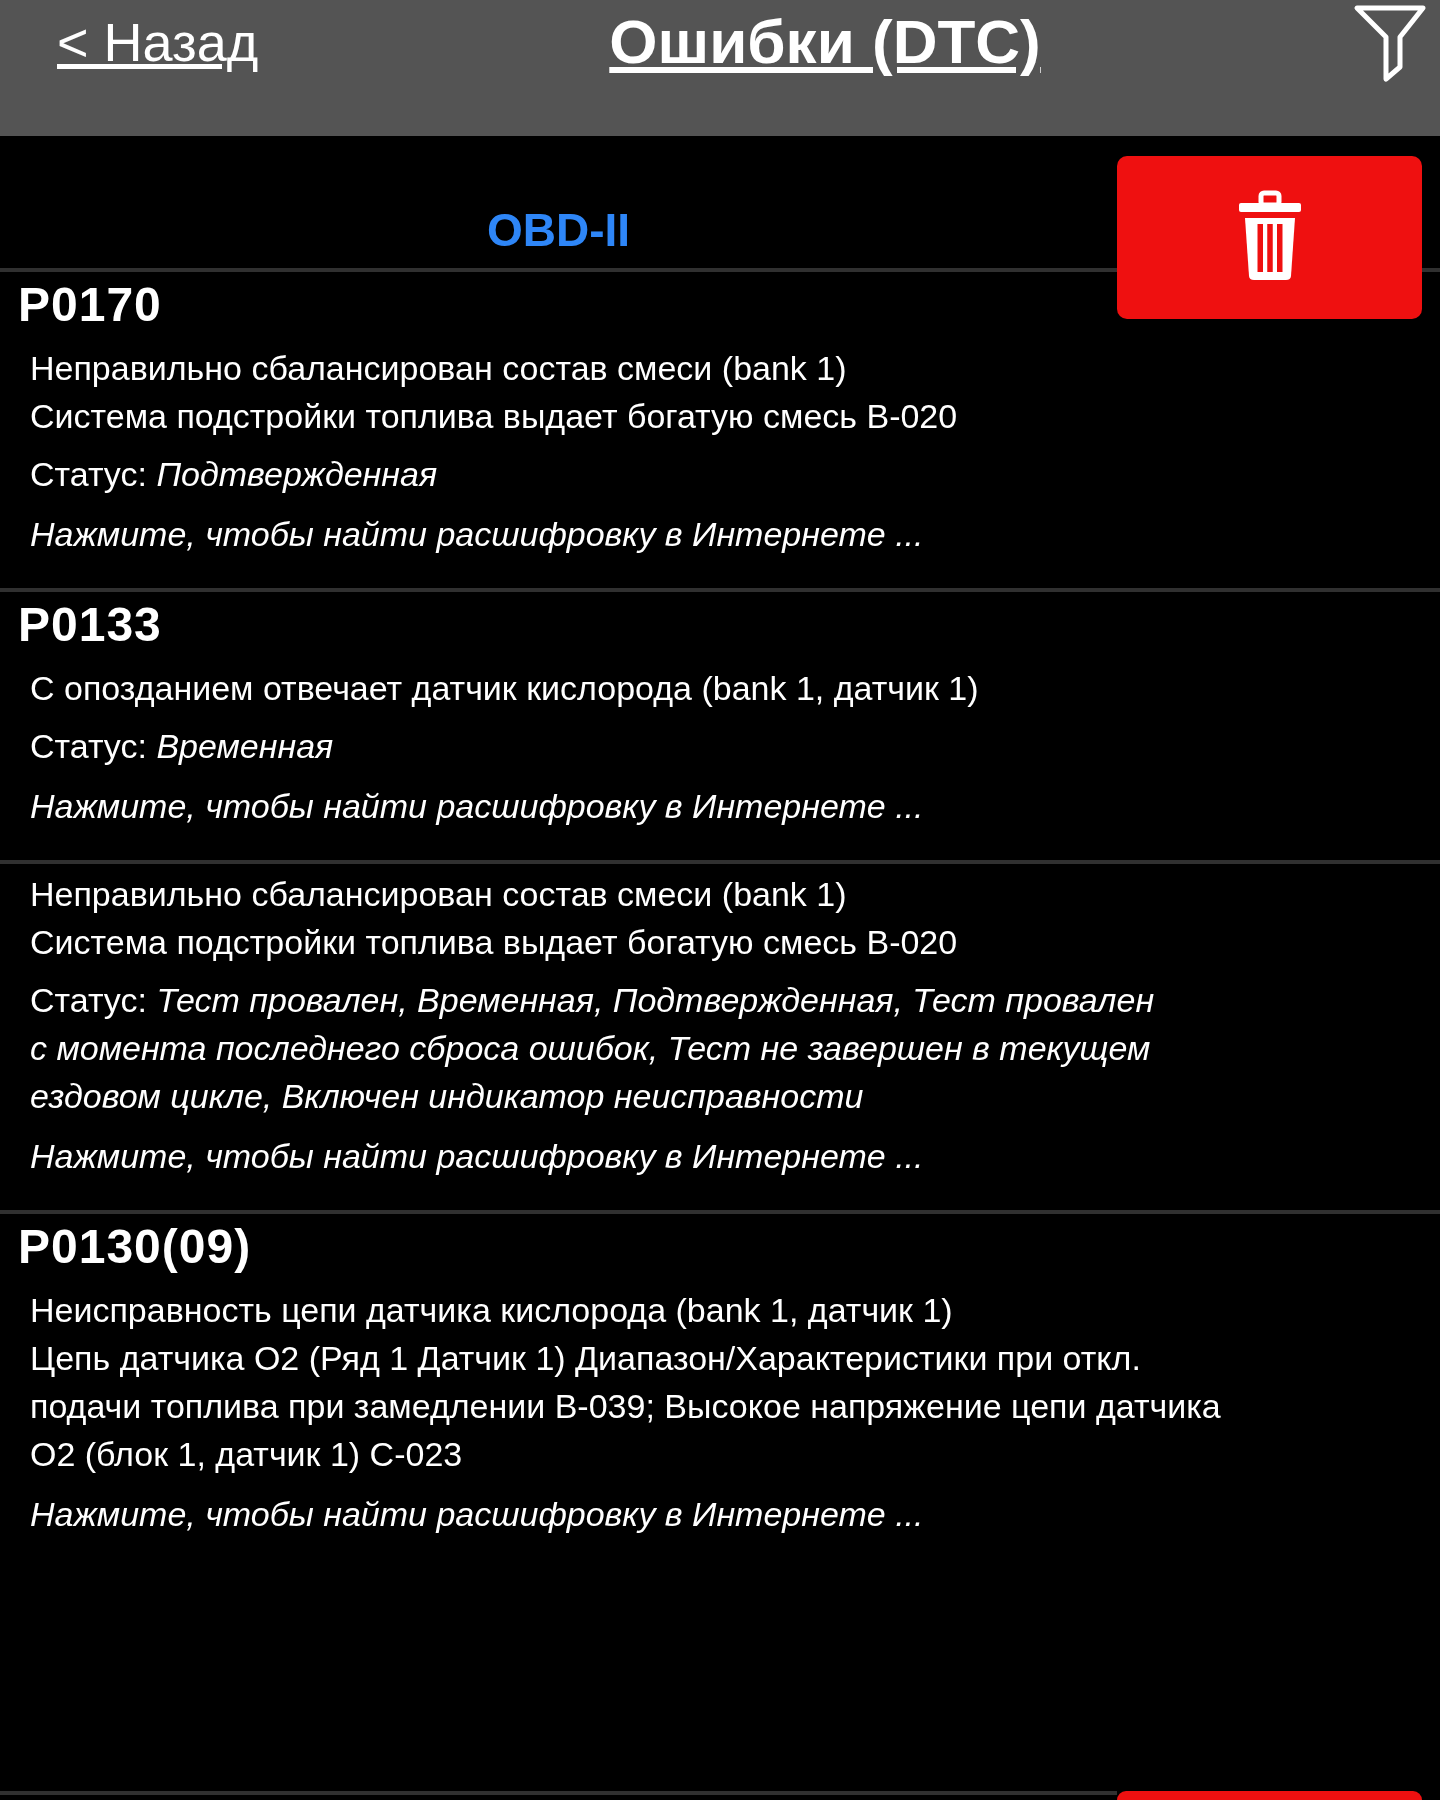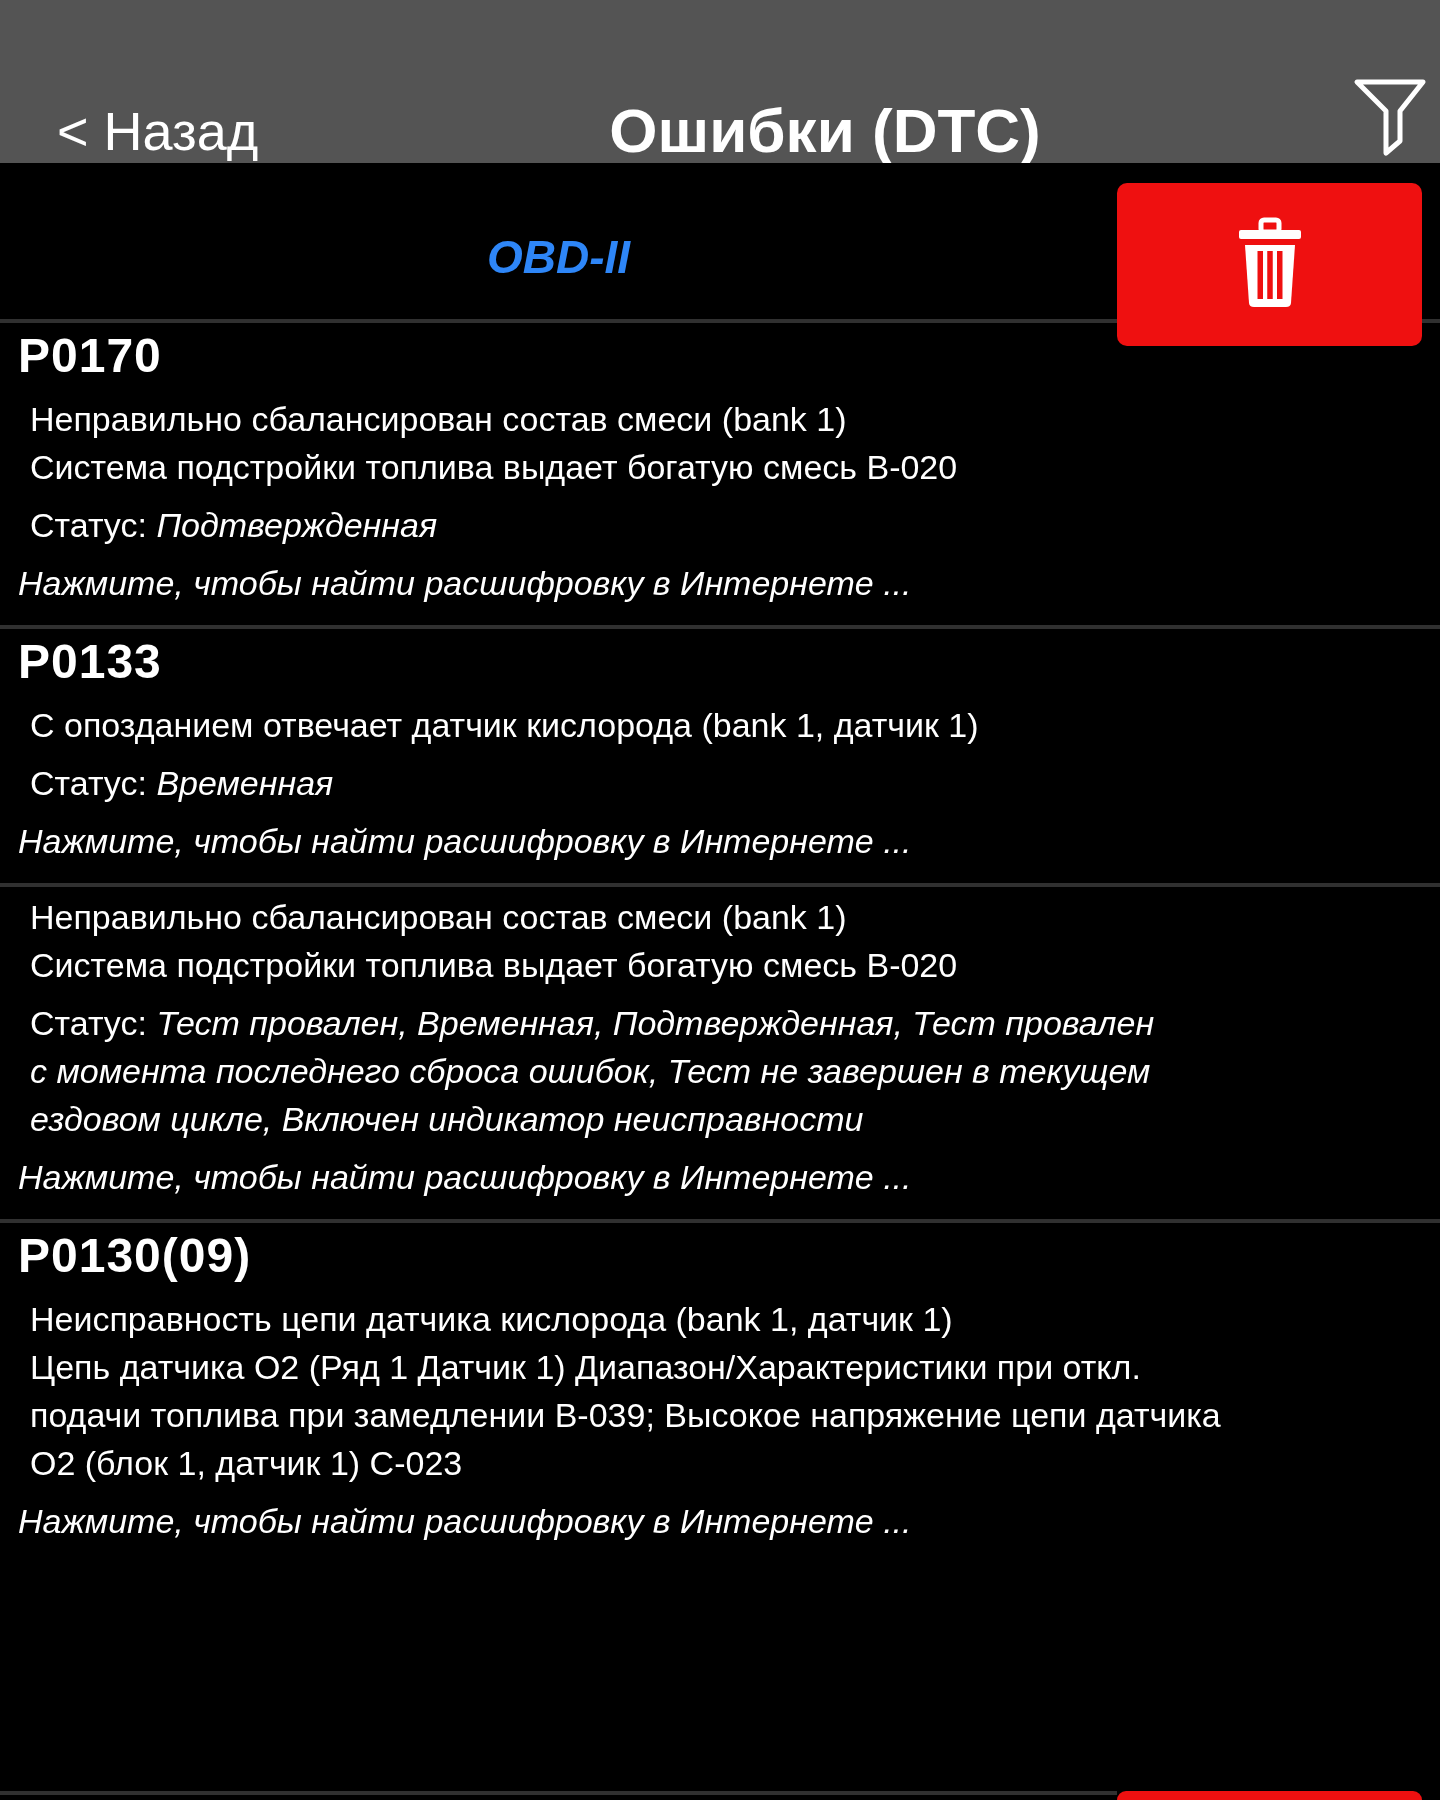--- a/index.html
+++ b/index.html
@@ -11,24 +11,25 @@
     height: 1800px;
     background: var(--background-black, #000);
     color: var(--text-white, #fff);
     font-family: "Liberation Sans", sans-serif;
     position: relative;
     overflow: hidden;
   }
 
   
   .nav {
-    height: 163px;
+    height: 136px;
     background: var(--header-gray, #545454);
     display: flex;
-    align-items: flex-end;
+    align-items: flex-start;
+    text-decoration: underline;
   }
   .back-button {
     width: 330px;
     box-sizing: border-box;
     padding: 10px 0 0 57px;
     font-size: 54px;
     line-height: 64px;
     color: #fff;
     white-space: nowrap;
     cursor: pointer;
@@ -47,23 +48,22 @@
     box-sizing: border-box;
     padding: 3px 13px 0 0;
     display: flex;
     justify-content: flex-end;
     cursor: pointer;
   }
 
   
   .toolbar {
     position: relative;
-    height: 156px;
+    height: 132px;
     background: var(--background-black, #000);
-    font-style: italic;
   }
   .tab-obd2 {
     position: absolute;
     left: 0; top: 0;
     width: 1117px; height: 188px;
     display: flex;
     align-items: center;
     justify-content: center;
     color: var(--accent-blue, #2E86F7);
     font-size: 46px;
@@ -96,21 +96,21 @@
     font-weight: 700;
     letter-spacing: 1px;
   }
   .dtc-text {
     margin: 0 0 10px 12px;
     font-size: 34px;
     line-height: 48px;
     white-space: pre-line;
   }
   .dtc-hint {
-    margin: 0;
+    margin: 12px;
     font-style: italic;
   }
   .status-value { font-style: italic; }
 
   
   .bottom-sep {
     position: absolute;
     left: 0; bottom: 5px;
     width: 1117px; height: 4px;
     background: var(--separator-gray, #303030);

